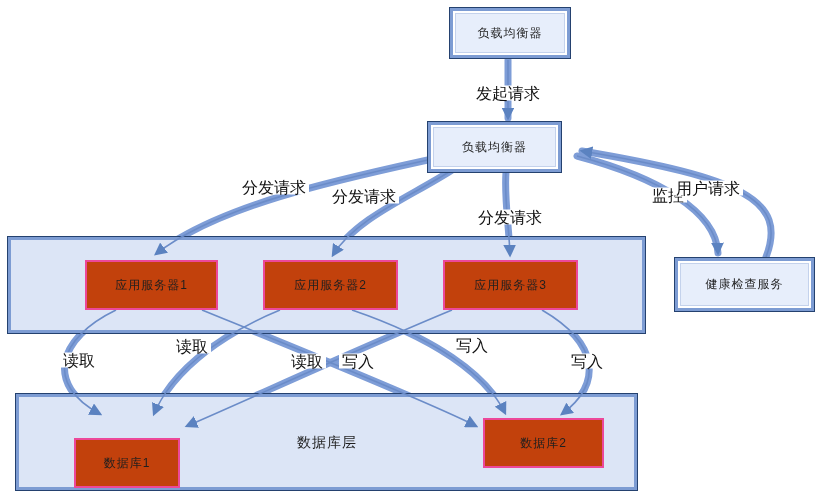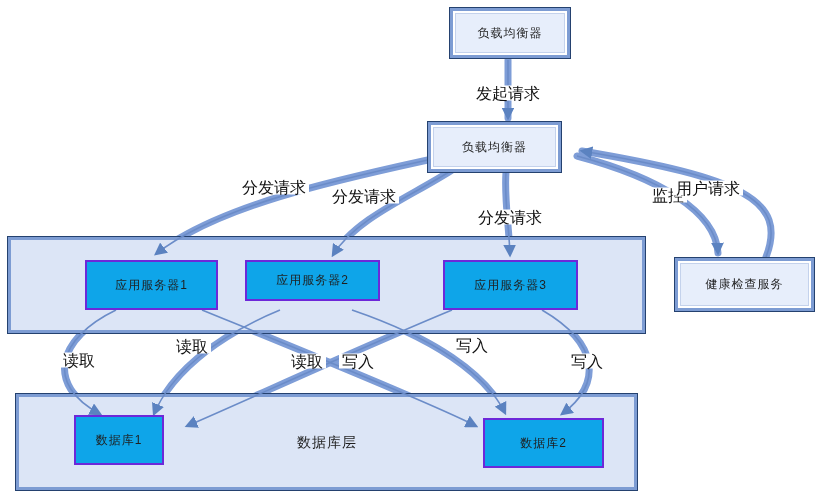--- a/index.html
+++ b/index.html
@@ -5,21 +5,21 @@
   html,body{margin:0;padding:0;background:#ffffff;}
   body{font-family:"Liberation Sans",sans-serif;}
   .stage{position:relative;width:826px;height:500px;background:#ffffff;overflow:hidden;}
   .container{position:absolute;z-index:1;box-sizing:border-box;background:#dce5f6;
              border:3px solid #7d9cd3;outline:1px solid #24416f;}
   svg.edges{position:absolute;left:0;top:0;z-index:2;}
   .node{position:absolute;z-index:3;box-sizing:border-box;display:flex;align-items:center;
         justify-content:center;font-size:12px;color:#1f1f1f;letter-spacing:1px;text-align:center;}
   .node.major{background:#e7eefb;border:3px solid #7d9cd3;outline:1px solid #24416f;
               box-shadow:inset 0 0 0 2px #ffffff, inset 0 0 0 3px #c4d2ec;}
-  .node.minor{background:#0ea5e9;border:2px solid #6d28d9;align-items:center;}
+  .node.minor{background:#c2410c;border:2px solid #ec4899;align-items:center;}
   .layer-label{position:absolute;z-index:3;transform:translate(-50%,-50%);font-size:14px;
                color:#1f1f1f;letter-spacing:1px;white-space:nowrap;}
   .elabel{position:absolute;z-index:4;transform:translate(-50%,-50%);background:#ffffff;
           padding:0 3px;font-size:16px;line-height:15px;color:#111;white-space:nowrap;}
 </style>
 </head>
 <body>
 
 <div class="stage">
 
@@ -73,32 +73,32 @@
     <span>负载均衡器</span>
   </div>
 
   <div class="node major" style="left:428px;top:122px;width:133px;height:50px">
     <span>负载均衡器</span>
   </div>
 
   <div class="node minor" style="left:85px;top:260px;width:133px;height:50px">
     <span>应用服务器1</span>
   </div>
-  <div class="node minor" style="left:245px;top:260px;width:135px;height:41px">
+  <div class="node minor" style="left:263px;top:260px;width:135px;height:50px">
     <span>应用服务器2</span>
   </div>
   <div class="node minor" style="left:443px;top:260px;width:135px;height:50px">
     <span>应用服务器3</span>
   </div>
 
   <div class="node major" style="left:675px;top:258px;width:139px;height:53px">
     <span>健康检查服务</span>
   </div>
 
-  <div class="node minor" style="left:74px;top:415px;width:90px;height:50px">
+  <div class="node minor" style="left:74px;top:438px;width:106px;height:50px">
     <span>数据库1</span>
   </div>
   <div class="node minor" style="left:483px;top:418px;width:121px;height:50px">
     <span>数据库2</span>
   </div>
 
   <div class="layer-label" style="left:327px;top:443px">数据库层</div>
 
   <div class="elabel" style="left:508px;top:93px">发起请求</div>
   <div class="elabel" style="left:274px;top:187px">分发请求</div>

